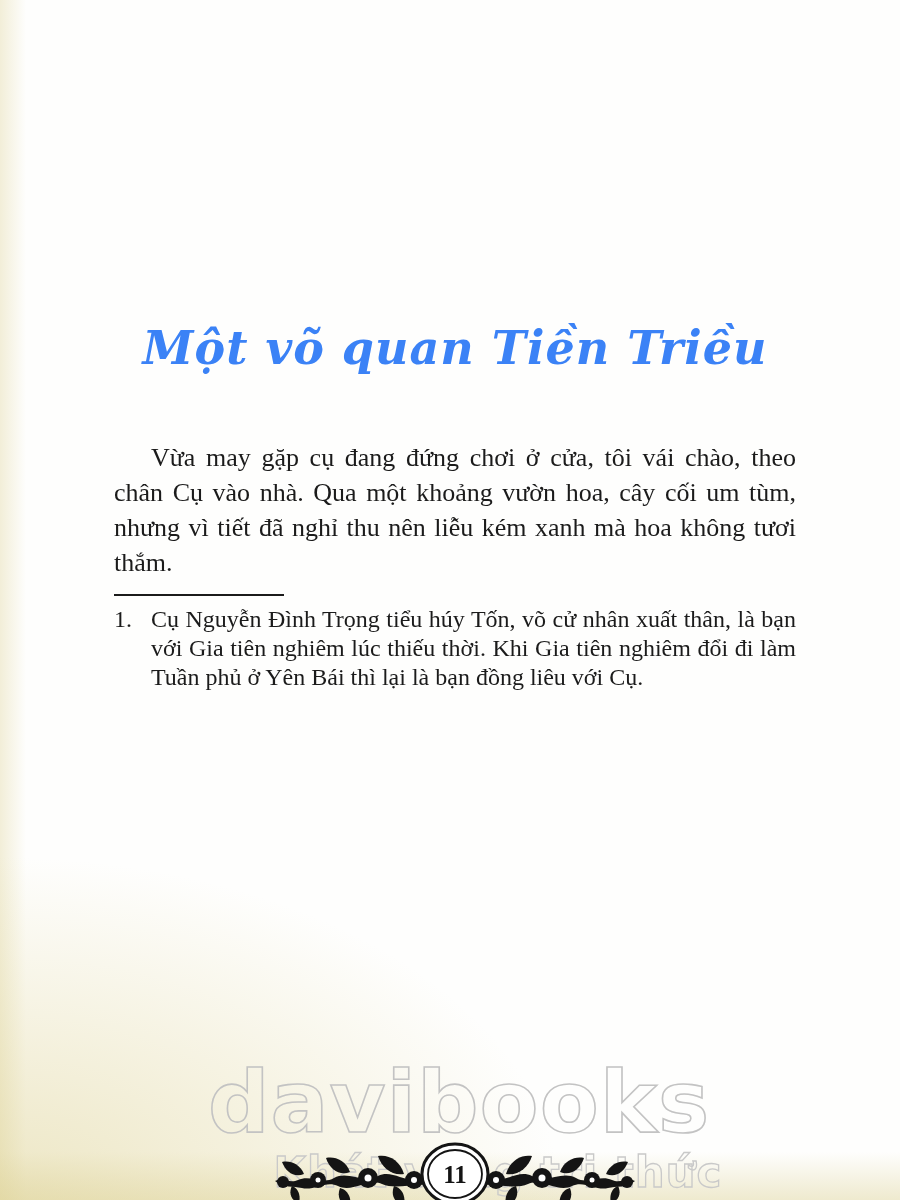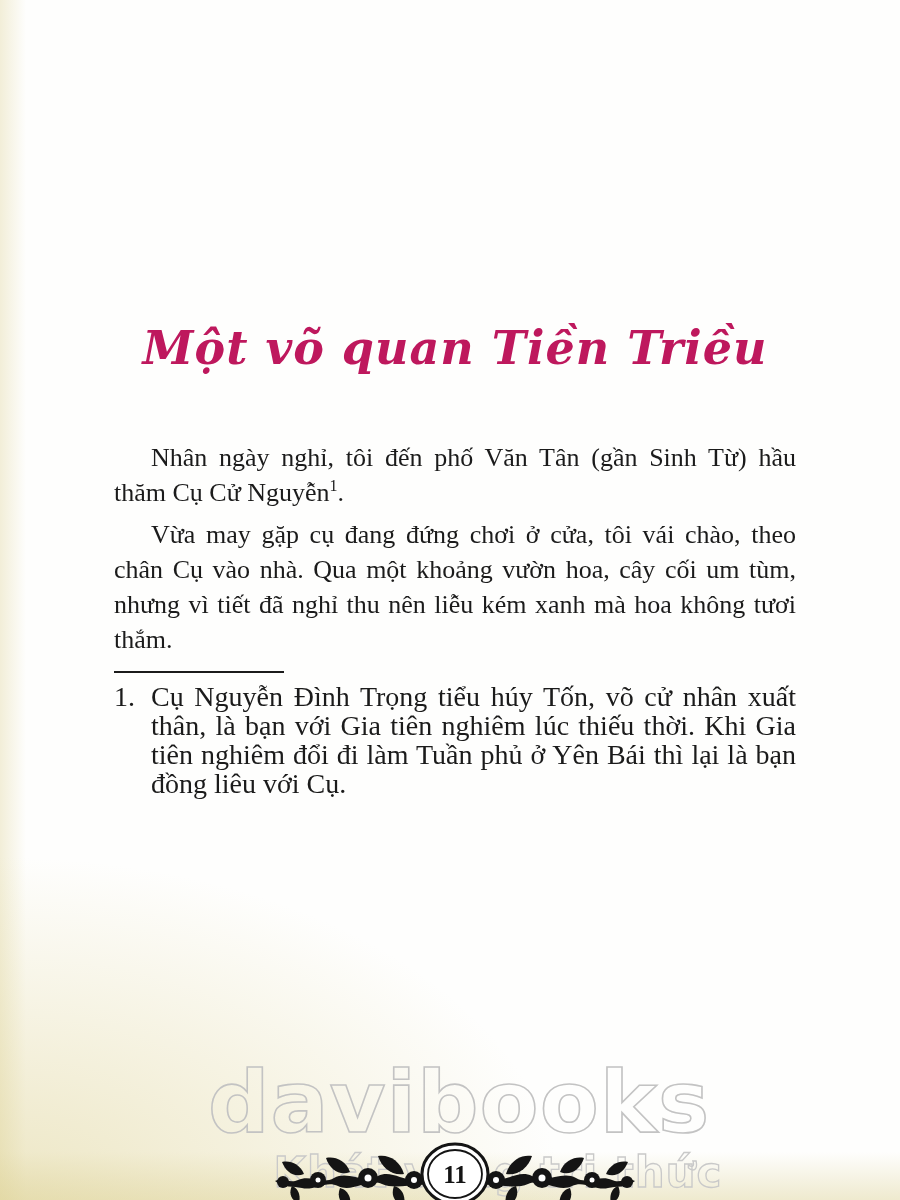--- a/index.html
+++ b/index.html
@@ -39,37 +39,37 @@
   .content {
     position: absolute; left: 114px; top: 312px; width: 682px;
     z-index: 2;
   }
   h1.page-title {
     margin: 0 0 56px 0;
     text-align: center;
     font-family: "DejaVu Serif", serif;
     font-style: italic; font-weight: bold;
     font-size: 46px; line-height: 72px; letter-spacing: 1px;
-    color: #be185d;
+    color: #3b82f6;
   }
   p.body-par {
     margin: 0 0 7px 0;
     font-size: 26px; line-height: 35px;
     text-align: justify;
     text-indent: 37px;
   }
   sup.fn-ref { font-size: 16px; line-height: 0; }
 
   .fn-rule {
     width: 170px; height: 0;
     border-top: 2.5px solid #1b1b1b;
     margin: 14px 0 9px 0;
   }
   .footnote {
-    font-size: 28px; line-height: 29px;
+    font-size: 24px; line-height: 29px;
     text-align: justify;
     padding-left: 37px; text-indent: -37px;
   }
   .fn-marker { display: inline-block; width: 37px; text-indent: 0; }
 
   
   .ornament {
     position: absolute; left: 270px; top: 1130px;
     z-index: 3;
   }
@@ -82,21 +82,20 @@
 <body>
 
 <div class="wm-brand">davibooks</div>
 <div class="wm-slogan">Khát vọng tri thức</div>
 
 <div class="content">
 
   <h1 class="page-title">Một võ quan Tiền Triều</h1>
 
 
-  <p class="body-par"><span>Nhân ngày nghỉ, tôi đến phố Văn Tân (gần Sinh Từ) hầu thăm Cụ Cử Nguyễn</span><sup class="fn-ref">1</sup><span>.</span></p>
 
   <p class="body-par">Vừa may gặp cụ đang đứng chơi ở cửa, tôi vái chào, theo chân Cụ vào nhà. Qua một khoảng vườn hoa, cây cối um tùm, nhưng vì tiết đã nghỉ thu nên liễu kém xanh mà hoa không tươi thắm.</p>
 
 
 
   <div class="fn-rule"></div>
 
   <div class="footnote"><span class="fn-marker">1.</span><span>Cụ Nguyễn Đình Trọng tiểu húy Tốn, võ cử nhân xuất thân, là bạn với Gia tiên nghiêm lúc thiếu thời. Khi Gia tiên nghiêm đổi đi làm Tuần phủ ở Yên Bái thì lại là bạn đồng liêu với Cụ.</span></div>
 
 </div>

